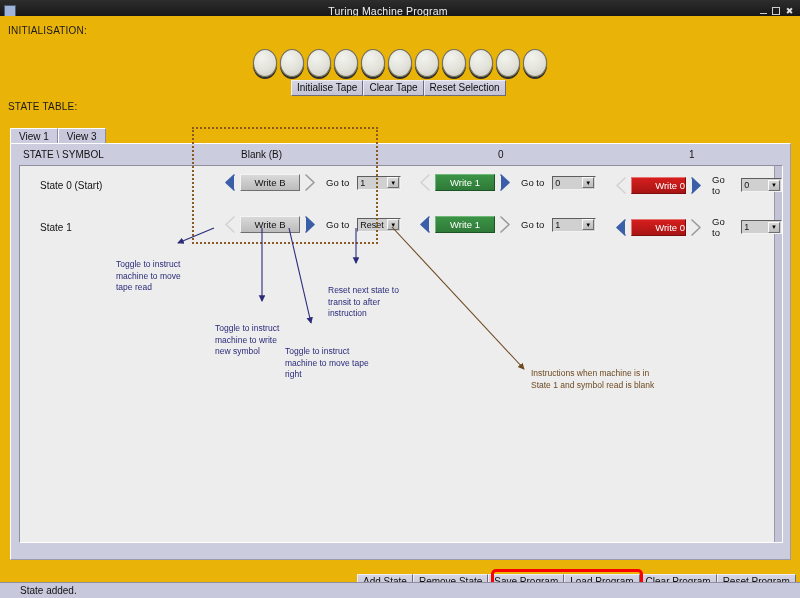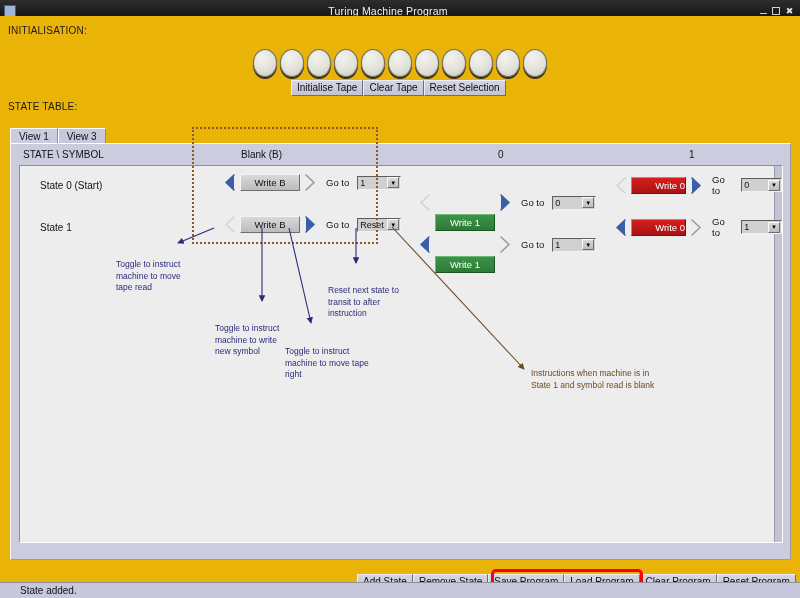--- a/index.html
+++ b/index.html
@@ -95,21 +95,21 @@
   .arw{width:11px;height:17px;flex:none;}
   .arw svg{display:block;}
 
   .wbtn{
     font-size:9.5px;color:#111;padding:2px 0;width:58px;text-align:center;
     background:linear-gradient(#d9d9d9,#bcbcbc);
     border:1px solid #6f6f6f;border-top-color:#f4f4f4;border-left-color:#f4f4f4;
     font-family:"Liberation Sans",sans-serif;
   }
   .wbtn.green{background:linear-gradient(#3c9446,#2e7a38);color:#fff;border:1px solid #1d5224;
-    border-top-color:#6fb878;border-left-color:#6fb878;margin-top:40px;}
+    border-top-color:#6fb878;border-left-color:#6fb878;}
   .wbtn.red{background:linear-gradient(#d61e1e,#a81414);color:#fff;border:1px solid #7a0c0c;
     border-top-color:#e87373;border-left-color:#e87373;text-align:right;}
 
   .goto{font-size:9.5px;color:#111;margin-left:7px;}
   .combo{
     display:inline-flex;align-items:center;justify-content:space-between;
     width:44px;height:14px;margin-left:4px;
     background:#d0d0d0;border:1px solid #777;
     border-top-color:#5d5d5d;border-left-color:#5d5d5d;
     border-right-color:#f2f2f2;border-bottom-color:#f2f2f2;

